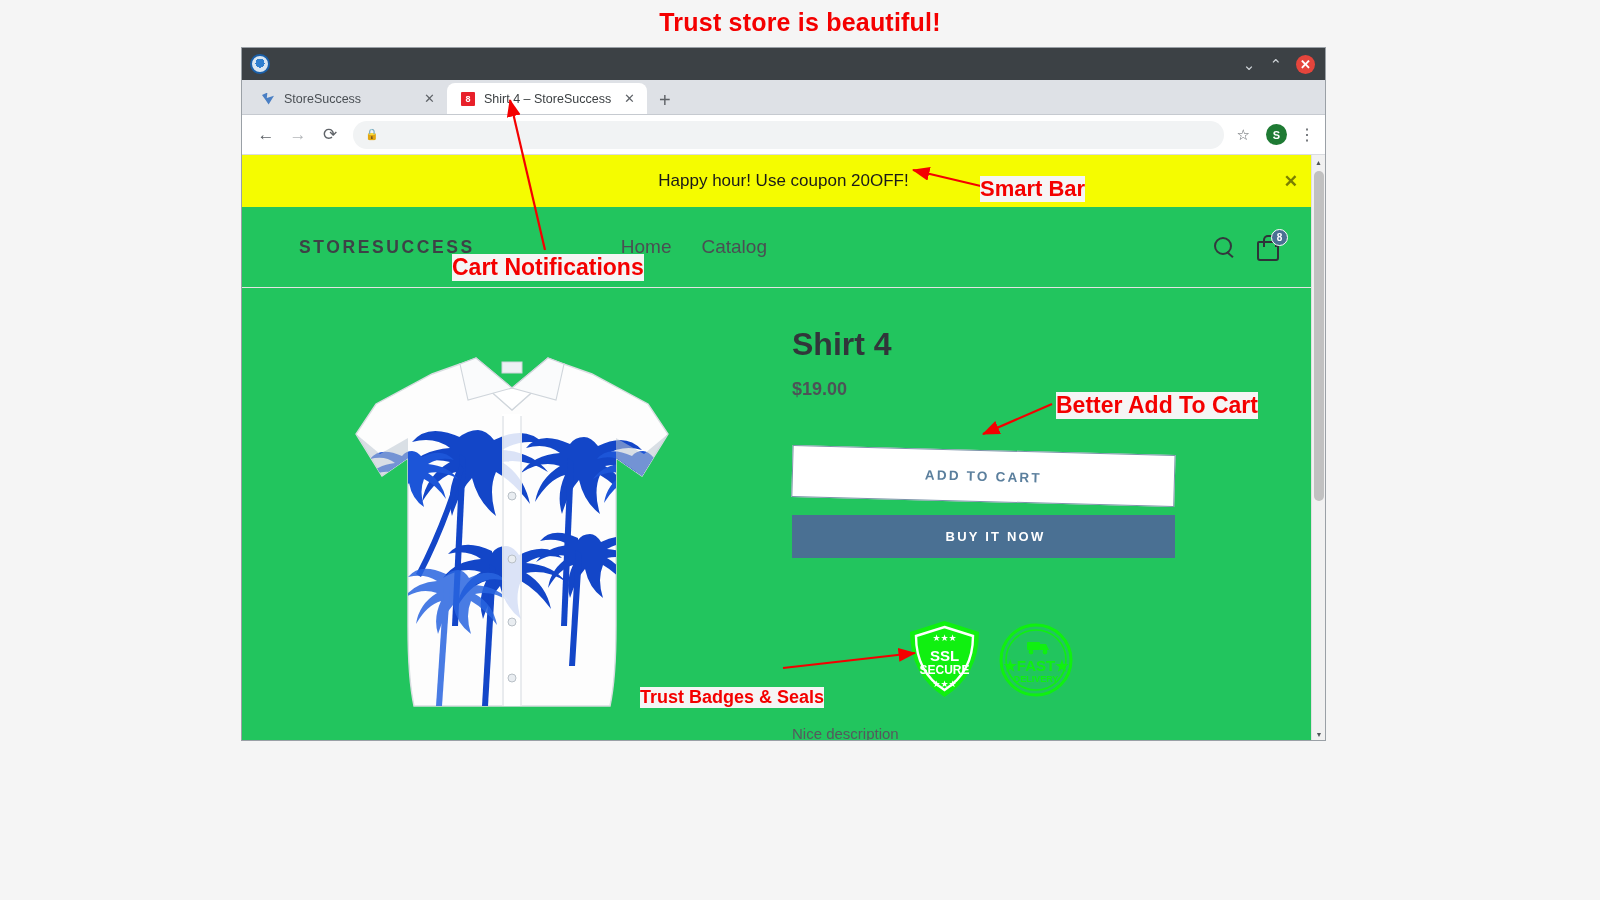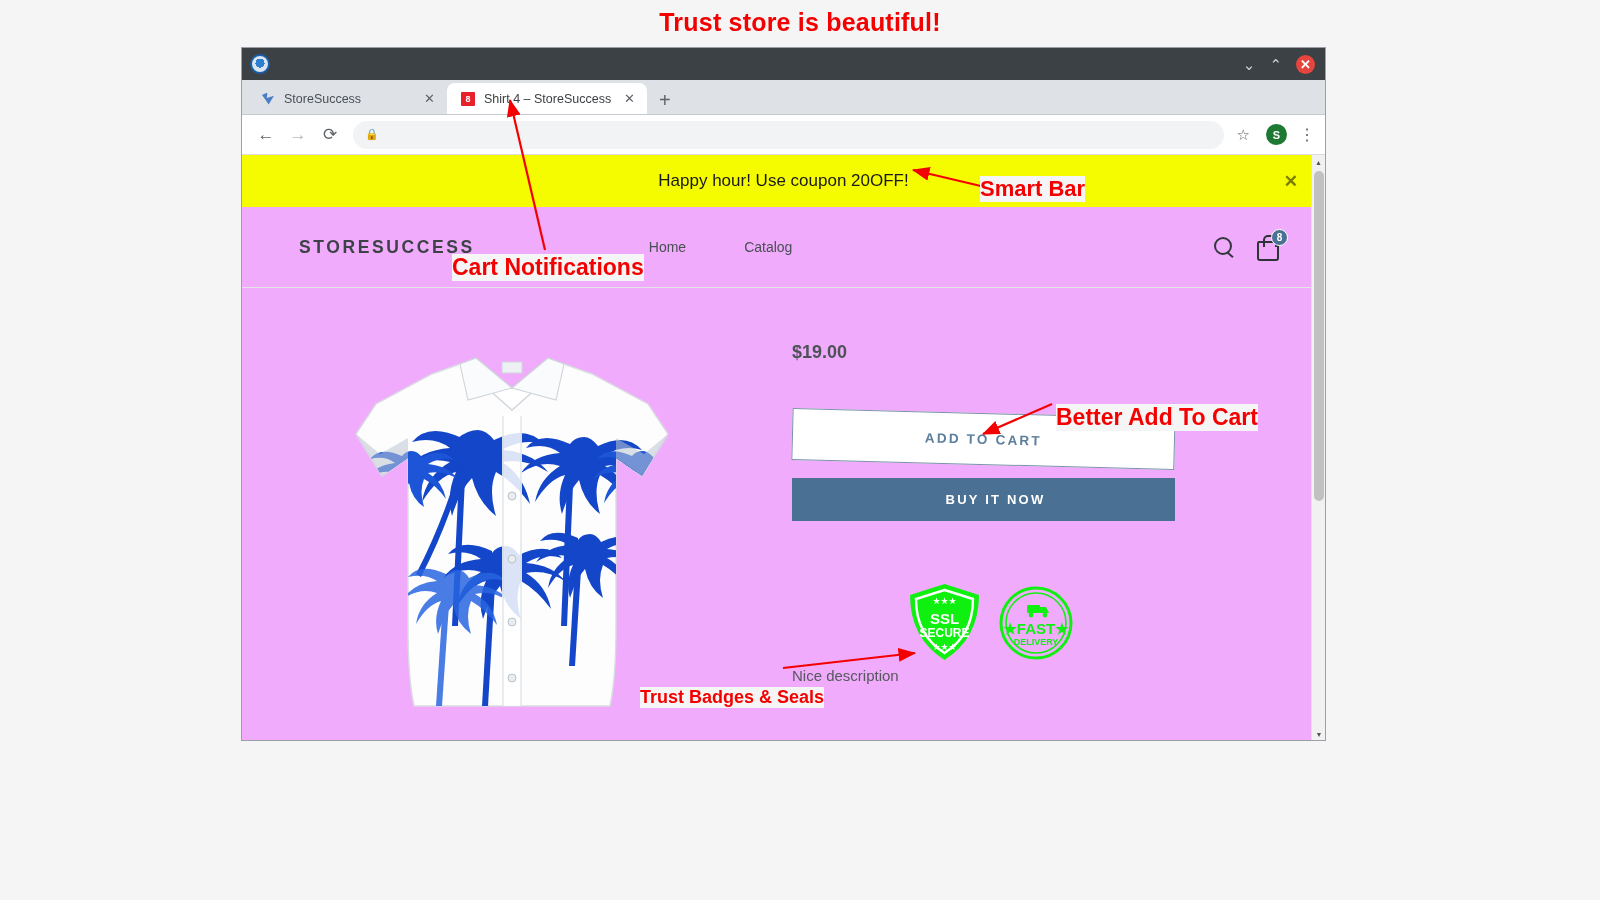--- a/index.html
+++ b/index.html
@@ -156,21 +156,21 @@
     font-size: 11px; font-weight: bold;
     display: flex; align-items: center; justify-content: center;
     flex: none; margin: 0 8px;
   }
   .kebab { color: #5f6368; font-size: 16px; flex: none; letter-spacing: 0; }
 
   
   .viewport {
     position: relative;
     height: 586px;
-    background: #f0abfc;
+    background: #22c55e;
     overflow: hidden;
   }
 
   
   .smartbar {
     height: 52px;
     background: #f5fc00;
     display: flex; align-items: center; justify-content: center;
     position: relative;
   }
@@ -190,21 +190,21 @@
     position: relative;
   }
   .logo {
     font-size: 17.5px; letter-spacing: 2.6px;
     color: #3d4246; font-weight: bold;
   }
   .nav {
     display: flex; gap: 30px;
     margin-left: 146px;
   }
-  .nav a { font-size: 14px; color: #4a4f53; text-decoration: none; margin-left: 28px; }
+  .nav a { font-size: 19px; color: #4a4f53; text-decoration: none; }
   .headtools {
     margin-left: auto;
     display: flex; align-items: center; gap: 22px;
   }
   .icon-search { width: 22px; height: 22px; position: relative; }
   .icon-search::before {
     content: ""; position: absolute;
     left: 1px; top: 1px; width: 14px; height: 14px;
     border: 2px solid #33383d; border-radius: 50%;
   }
@@ -275,21 +275,21 @@
 
   .badges {
     display: flex; gap: 17px;
     margin-top: 61px;
     padding-left: 115px;
   }
   .badge-ssl { width: 75px; height: 80px; position: relative; }
   .badge-fast { width: 74px; height: 74px; position: relative; margin-top: 4px; }
   .desc {
     font-size: 15px; color: #55595d;
-    margin-top: 5px;
+    margin-top: 26px;
   }
 
   
   .shirt { width: 340px; height: 395px; }
 
   
   .pagescroll {
     position: absolute; right: 0; top: 0;
     width: 14px; height: 586px;
     background: #f1f1f1;
@@ -310,21 +310,21 @@
   .ann {
     position: absolute;
     color: #f40000;
     font-weight: bold;
     background: #f5f5f5;
     white-space: nowrap;
     z-index: 60;
   }
   .ann-smartbar { left: 980px; top: 176px; font-size: 22px; }
   .ann-cartnotif { left: 452px; top: 254px; font-size: 23px; }
-  .ann-atc { left: 1056px; top: 404px; font-size: 23px; }
+  .ann-atc { left: 1056px; top: 392px; font-size: 23px; }
   .ann-trust { left: 640px; top: 687px; font-size: 18px; }
 
   svg.arrows {
     position: absolute; left: 0; top: 0;
     width: 1600px; height: 900px;
     pointer-events: none;
     z-index: 55;
   }
 </style>
 </head>
@@ -447,20 +447,21 @@
           <rect x="160" y="36" width="20" height="11" fill="#eef1f4" stroke="#cfd5db" stroke-width="1"></rect>
 
           <circle cx="170" cy="170" r="4" fill="#e9edf1" stroke="#b9c0c7"></circle>
           <circle cx="170" cy="233" r="4" fill="#e9edf1" stroke="#b9c0c7"></circle>
           <circle cx="170" cy="296" r="4" fill="#e9edf1" stroke="#b9c0c7"></circle>
           <circle cx="170" cy="352" r="4" fill="#e9edf1" stroke="#b9c0c7"></circle>
         </svg>
       </div>
 
       <div class="product-info">
+        <div class="ptitle">Shirt 4</div>
         <div class="pprice">$19.00</div>
 
         <div class="atc-btn">ADD TO CART</div>
         <div class="buy-btn">BUY IT NOW</div>
 
         <div class="badges">
           <svg class="badge-ssl" viewBox="0 0 75 80">
             <path d="M37.5 2 L72 13 Q72 56 37.5 78 Q3 56 3 13 Z" fill="#10f010"></path>
             <path d="M37.5 8 L66 17 Q66 53 37.5 71 Q9 53 9 17 Z" fill="none" stroke="#fff" stroke-width="2.4"></path>
             <text x="37.5" y="22" text-anchor="middle" fill="#fff" font-size="9" font-family="Liberation Sans, sans-serif">★★★</text>

